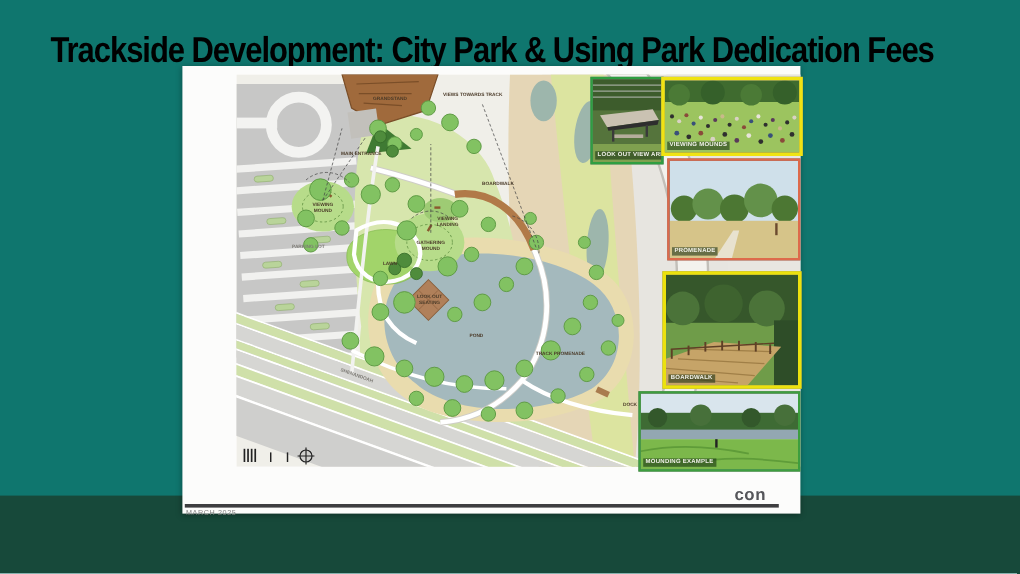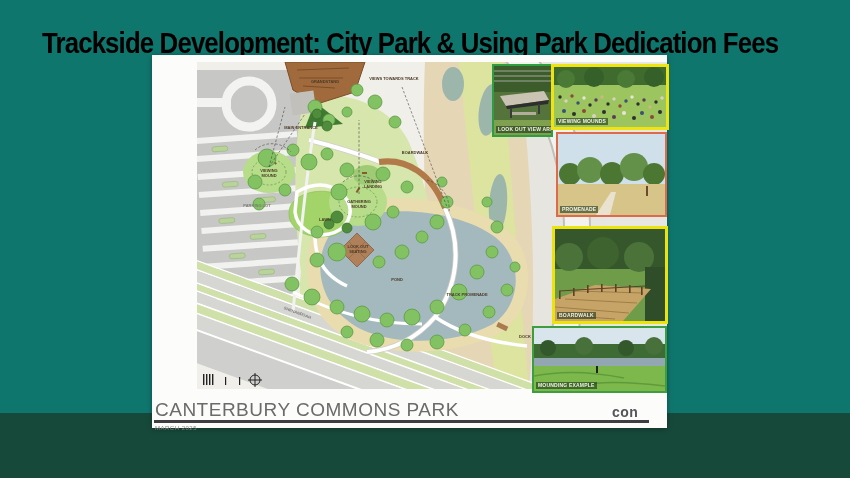--- a/index.html
+++ b/index.html
@@ -357,19 +357,18 @@
         <circle cx="92" cy="20" r="8" fill="#33582b"></circle>
           <circle cx="120" cy="18" r="9" fill="#47703a"></circle>
         <rect y="30" width="131" height="8" fill="#93a7b2"></rect>
         <rect y="38" width="131" height="25" fill="#7cb84b"></rect>
         <path d="M0,48 C30,42 60,44 90,50 M40,58 C70,52 100,54 131,58" stroke="#5f9c39" stroke-width="1.4" fill="none"></path>
         <rect x="62" y="38" width="2" height="7" fill="#222"></rect>
       </svg>
       <span class="cap">MOUNDING EXAMPLE</span>
     </div>
 
-    <div class="sheet-title">CANTERBURY COMMONS PARK</div>
     <div class="sheet-rule"></div>
     <div class="sheet-date">MARCH 2025</div>
     <div class="pub">con</div>
   </div>
 
 </div>
 
 </body></html>

